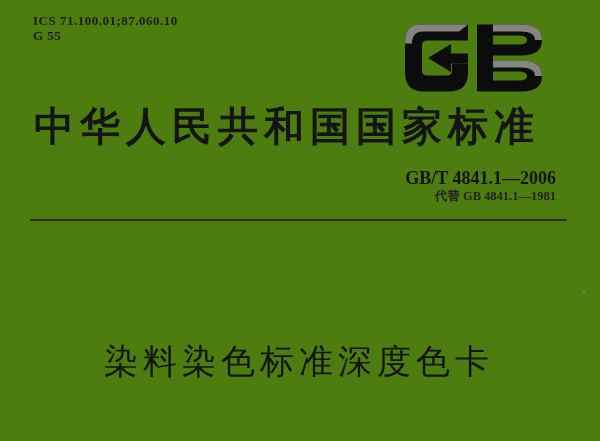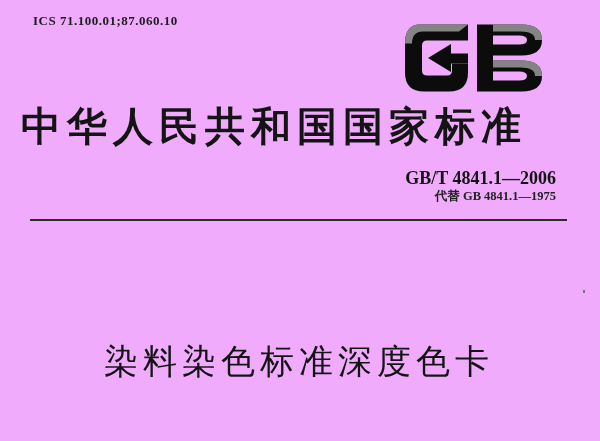--- a/index.html
+++ b/index.html
@@ -3,36 +3,36 @@
 <meta charset="utf-8">
 <style>
   html,body{margin:0;padding:0;}
   body{
     font-family:"Liberation Serif","DejaVu Serif",serif;
     background:#e9e9e9;
   }
   .page{
     position:relative;
     width:600px;height:441px;
-    background:#f0abfc;
+    background:#4d7c0f;
     color:#161616;
     overflow:hidden;
     box-shadow:0 0 4px rgba(0,0,0,.2);
   }
   .ics-block{
     position:absolute;left:33px;top:13px;
     font-weight:bold;font-size:13px;line-height:15px;
     letter-spacing:.5px;color:#1d1d1d;
   }
   .gb-logo{
     position:absolute;left:399px;top:20px;
     width:150px;height:76px;
   }
   .nat-title{
-    position:absolute;left:21px;top:103px;width:544px;
+    position:absolute;left:34px;top:103px;width:544px;
     font-weight:bold;font-size:40px;line-height:48px;
     white-space:nowrap;
     letter-spacing:6px;
     color:#141414;
     font-family:"Liberation Serif","DejaVu Serif",serif;
   }
   .std-num{
     position:absolute;right:44px;top:168px;
     text-align:right;
     font-weight:bold;font-size:18px;line-height:20px;
@@ -67,41 +67,42 @@
     background:#777;
   }
 </style>
 </head>
 <body>
 
 <div class="page">
 
   <div class="ics-block">
     <div>ICS 71.100.01;87.060.10</div>
+    <div>G 55</div>
   </div>
 
   <svg class="gb-logo" viewBox="0 0 300 150" aria-hidden="true">
 
     <path fill="#0c0c0c" d="M 42 8 H 138 V 40 H 56 Q 46 40 46 50 V 100 Q 46 110 56 110 H 96 Q 106 110 106 100 V 86 H 138 V 104 Q 138 142 100 142 H 50 Q 12 142 12 104 V 46 Q 12 8 42 8 Z"></path>
     <path fill="#0c0c0c" d="M 58 75 L 104 47 V 66 H 138 V 86 H 104 V 103 Z"></path>
 
     <rect fill="#0c0c0c" x="156" y="8" width="32" height="134"></rect>
     <path fill="#0c0c0c" d="M 188 8 H 245 Q 286 8 286 39 Q 286 70 245 70 H 188 V 48 H 240 Q 256 48 256 39 Q 256 30 240 30 H 188 Z"></path>
     <path fill="#0c0c0c" d="M 188 80 H 245 Q 286 80 286 111 Q 286 142 245 142 H 188 V 120 H 240 Q 256 120 256 111 Q 256 102 240 102 H 188 Z"></path>
 
     <path fill="#9a9a9a" d="M 42 8 H 138 L 120 22 H 48 Q 26 22 26 46 L 12 46 Q 12 8 42 8 Z" opacity="0.85"></path>
     <path fill="#9a9a9a" d="M 188 8 H 245 Q 286 8 286 39 L 272 39 Q 272 22 243 22 H 188 Z" opacity="0.85"></path>
     <path fill="#9a9a9a" d="M 188 80 H 245 Q 286 80 286 111 L 272 111 Q 272 94 243 94 H 188 Z" opacity="0.85"></path>
   </svg>
 
   <div class="nat-title">中华人民共和国国家标准</div>
 
   <div class="std-num">GB/T 4841.1—2006</div>
 
-  <div class="supersede">代替 GB 4841.1—1975</div>
+  <div class="supersede">代替 GB 4841.1—1981</div>
 
   <div class="rule"></div>
 
   <div class="cn-title">染料染色标准深度色卡</div>
 
 
   <div class="speck"></div>
 
 </div>
 

